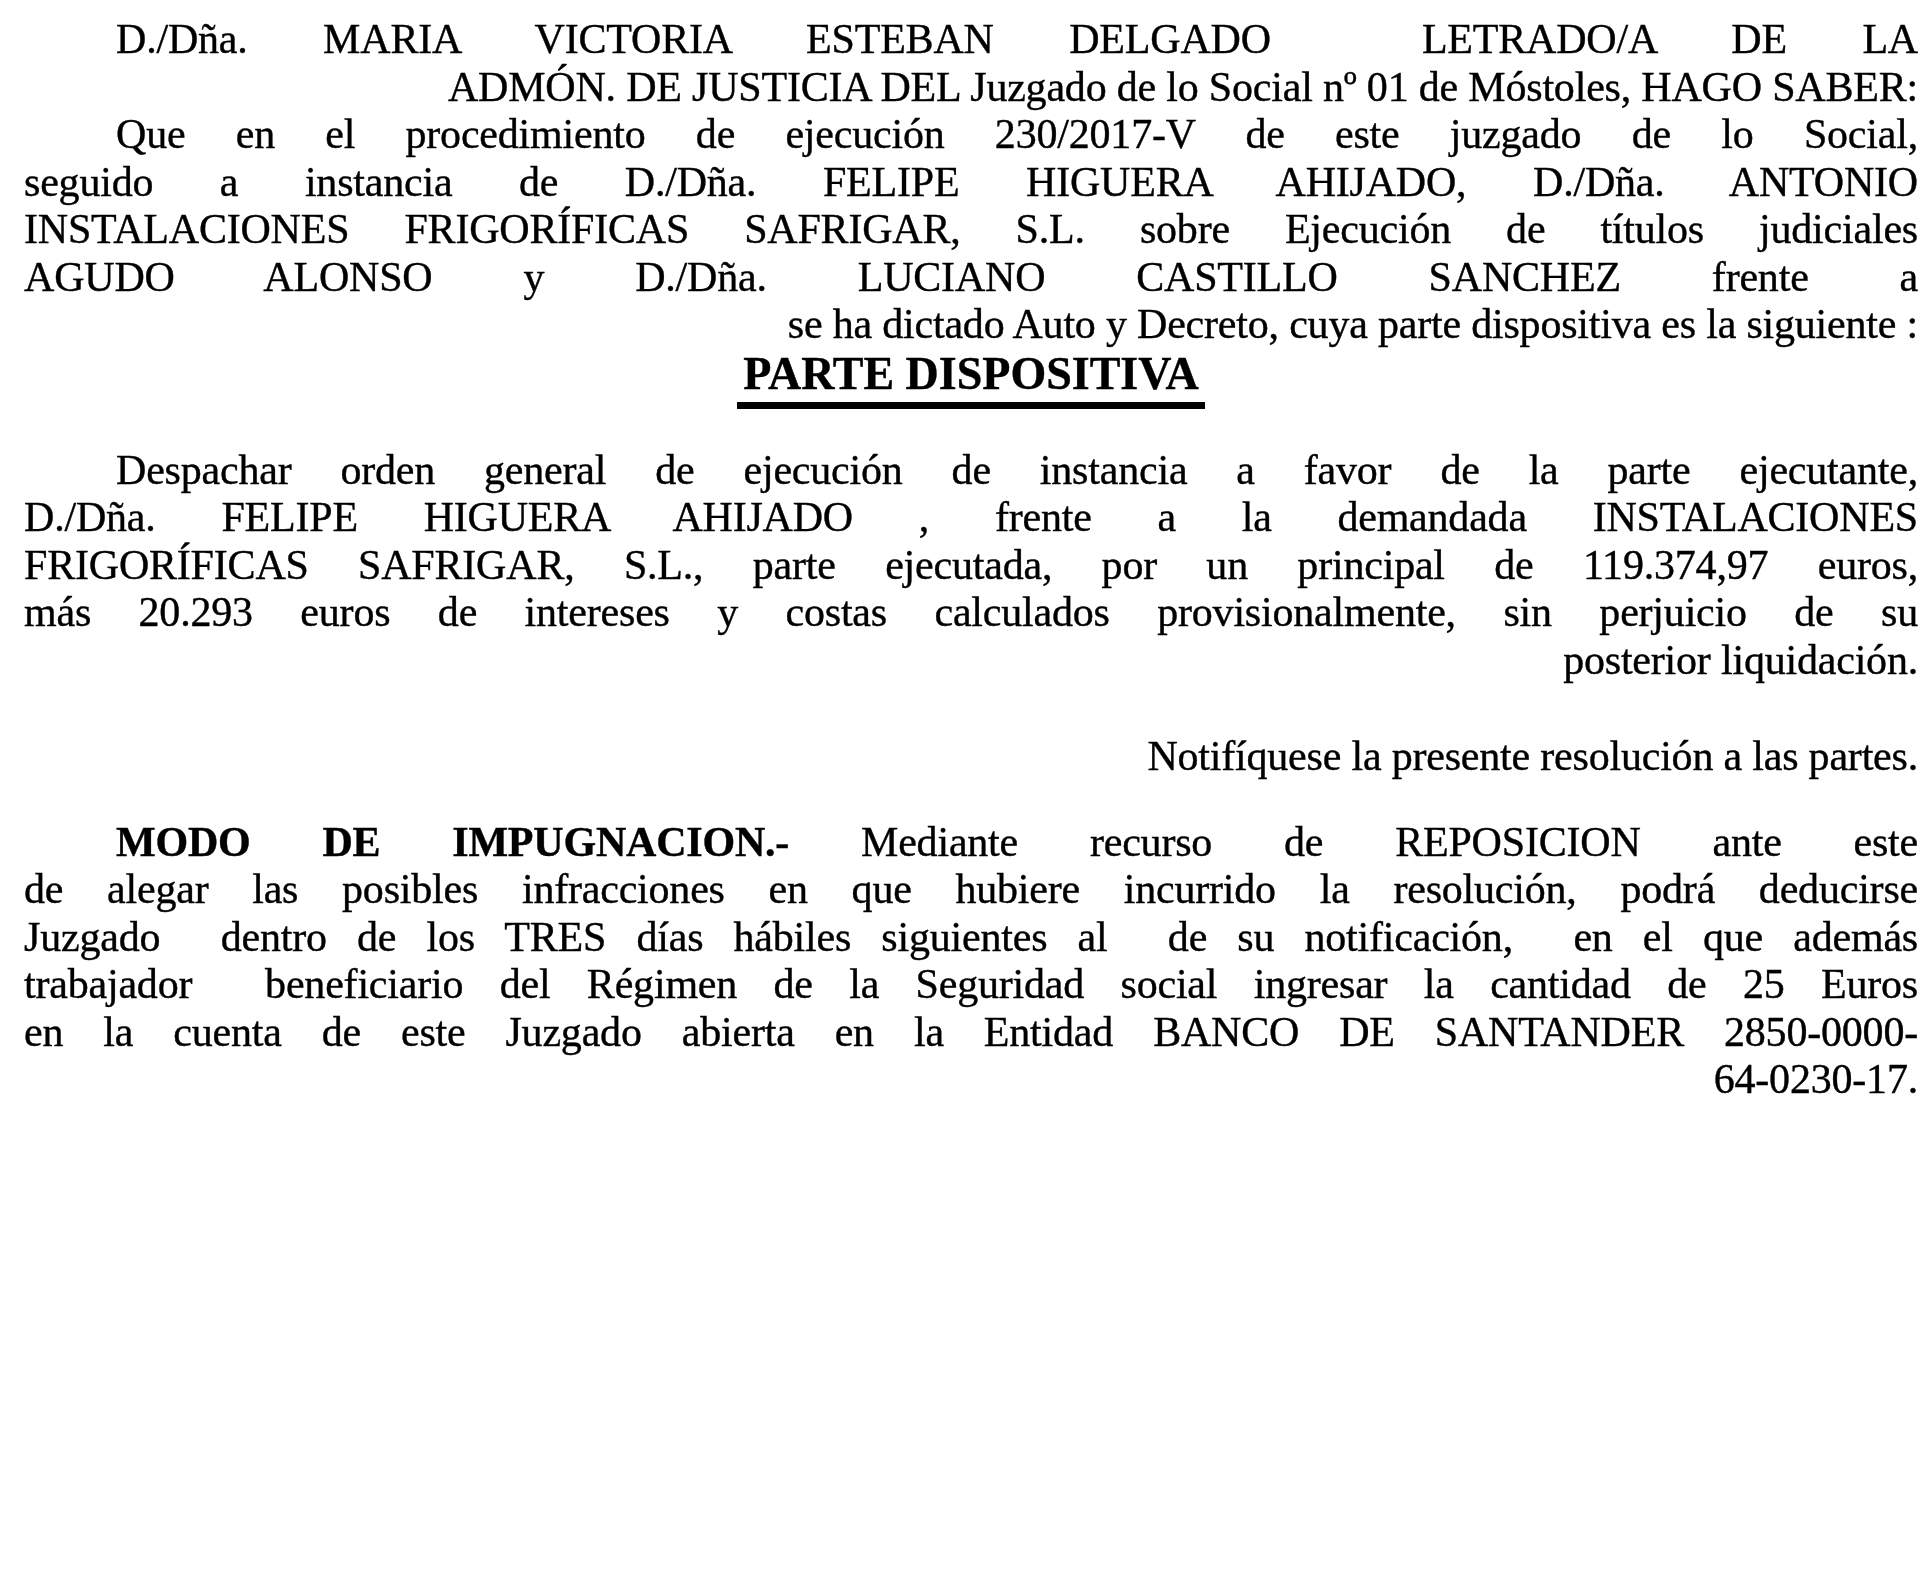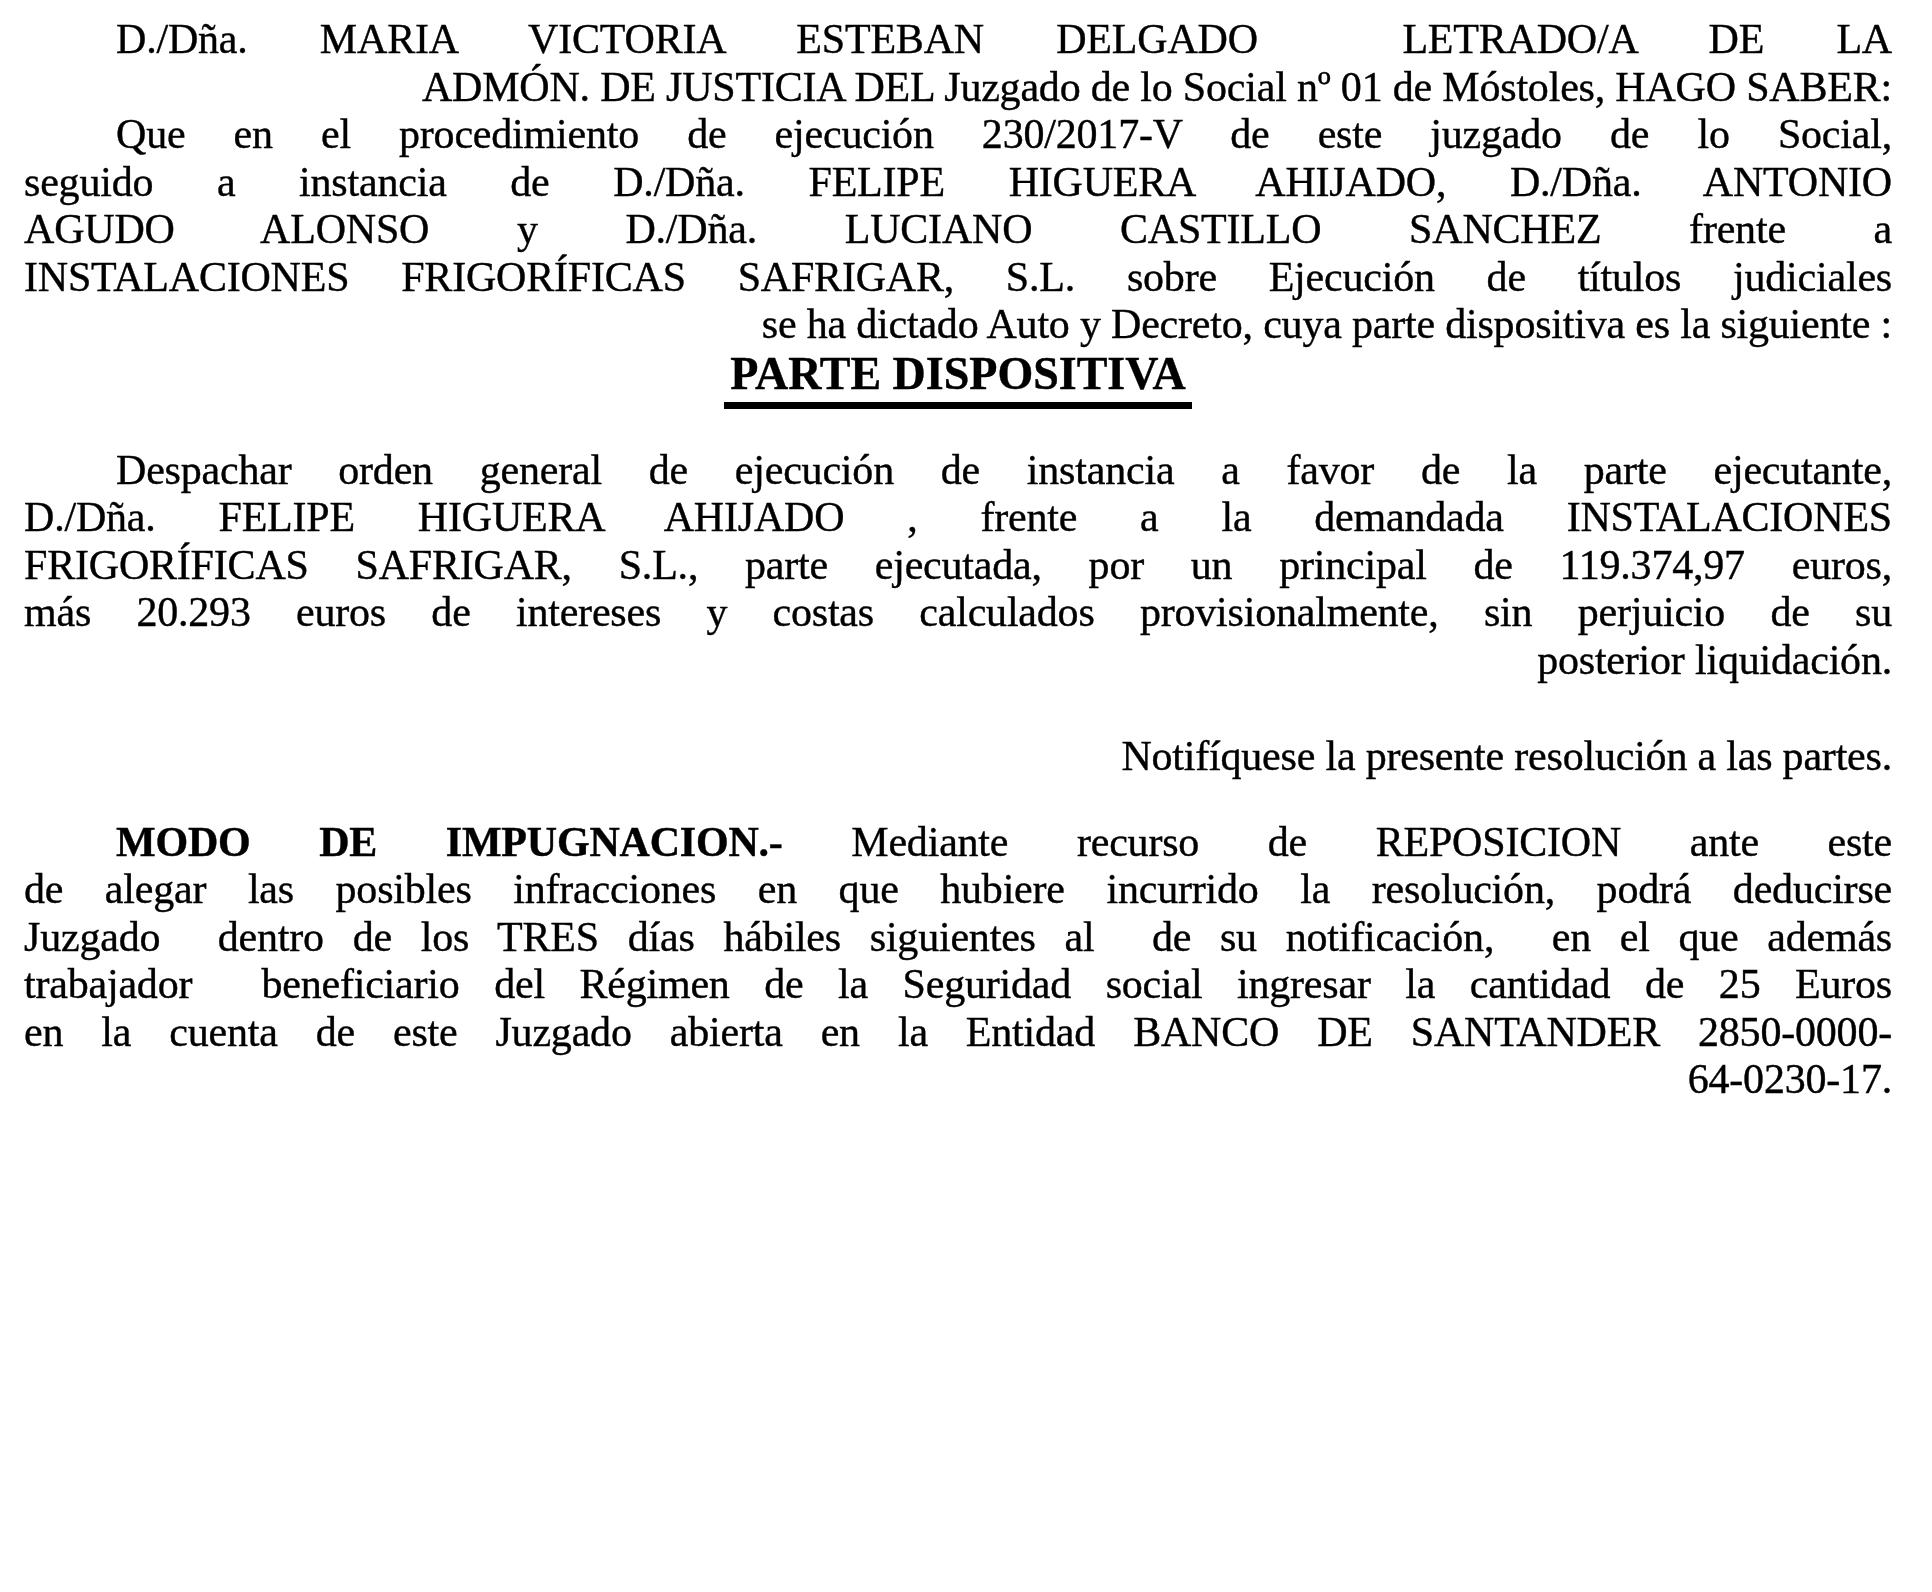--- a/index.html
+++ b/index.html
@@ -6,21 +6,21 @@
   html, body { margin: 0; padding: 0; }
   body {
     width: 1932px;
     height: 1592px;
     background: #ffffff;
     overflow: hidden;
   }
   .doc {
     width: 1932px;
     height: 1592px;
-    padding: 16px 40px 0 24px;
+    padding: 16px 14px 0 24px;
     font-family: "Liberation Serif", "DejaVu Serif", serif;
     font-size: 42px;
     line-height: 47.5px;
     color: #000000;
     letter-spacing: -0.2px;
     -webkit-text-stroke: 0.4px #000000;
   }
   .line { min-height: 47.5px; text-align: right; }
   .line.indent { text-indent: 92px; }
   .line.justify { text-align: justify; text-align-last: justify; -moz-text-align-last: justify; }
@@ -46,22 +46,22 @@
 
 <div class="doc" data-name="scanned-legal-document-page">
   <div data-name="document-body">
       <div data-name="intro-paragraph">
         <div class="line indent justify" data-name="document-line"><span data-name="text-run">D./Dña. MARIA VICTORIA ESTEBAN DELGADO &nbsp;LETRADO/A DE LA</span></div>
         <div class="line" data-name="document-line"><span data-name="text-run">ADMÓN. DE JUSTICIA DEL Juzgado de lo Social nº 01 de Móstoles, HAGO SABER:</span></div>
       </div>
       <div data-name="procedure-paragraph">
         <div class="line indent justify" data-name="document-line"><span data-name="text-run">Que en el procedimiento de ejecución 230/2017-V de este juzgado de lo Social,</span></div>
         <div class="line justify" data-name="document-line"><span data-name="text-run">seguido a instancia de D./Dña. FELIPE HIGUERA AHIJADO, D./Dña. ANTONIO</span></div>
+        <div class="line justify" data-name="document-line"><span data-name="text-run">INSTALACIONES FRIGORÍFICAS SAFRIGAR, S.L. sobre Ejecución de títulos judiciales</span></div>
         <div class="line justify" data-name="document-line"><span data-name="text-run">AGUDO ALONSO y D./Dña. LUCIANO CASTILLO SANCHEZ frente a</span></div>
-        <div class="line justify" data-name="document-line"><span data-name="text-run">INSTALACIONES FRIGORÍFICAS SAFRIGAR, S.L. sobre Ejecución de títulos judiciales</span></div>
         <div class="line" data-name="document-line"><span data-name="text-run">se ha dictado Auto y Decreto, cuya parte dispositiva es la siguiente :</span></div>
       </div>
       <div data-name="parte-dispositiva-heading" class="heading-block"><span class="heading-text" data-name="section-heading-text">PARTE DISPOSITIVA</span></div>
       <div data-name="despachar-paragraph">
         <div class="line indent justify" data-name="document-line"><span data-name="text-run">Despachar orden general de ejecución de instancia a favor de la parte ejecutante,</span></div>
         <div class="line justify" data-name="document-line"><span data-name="text-run">D./Dña. FELIPE HIGUERA AHIJADO , frente a la demandada INSTALACIONES</span></div>
         <div class="line justify" data-name="document-line"><span data-name="text-run">FRIGORÍFICAS SAFRIGAR, S.L., parte ejecutada, por un principal de 119.374,97 euros,</span></div>
         <div class="line justify" data-name="document-line"><span data-name="text-run">más 20.293 euros de intereses y costas calculados provisionalmente, sin perjuicio de su</span></div>
         <div class="line" data-name="document-line"><span data-name="text-run">posterior liquidación.</span></div>
       </div>

